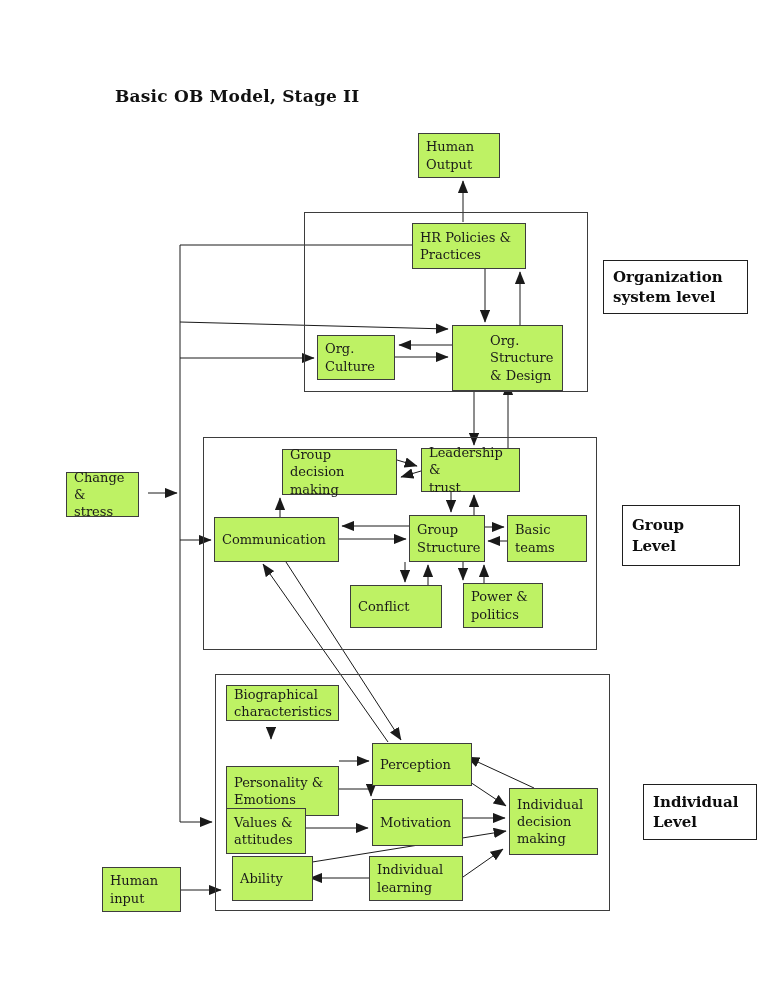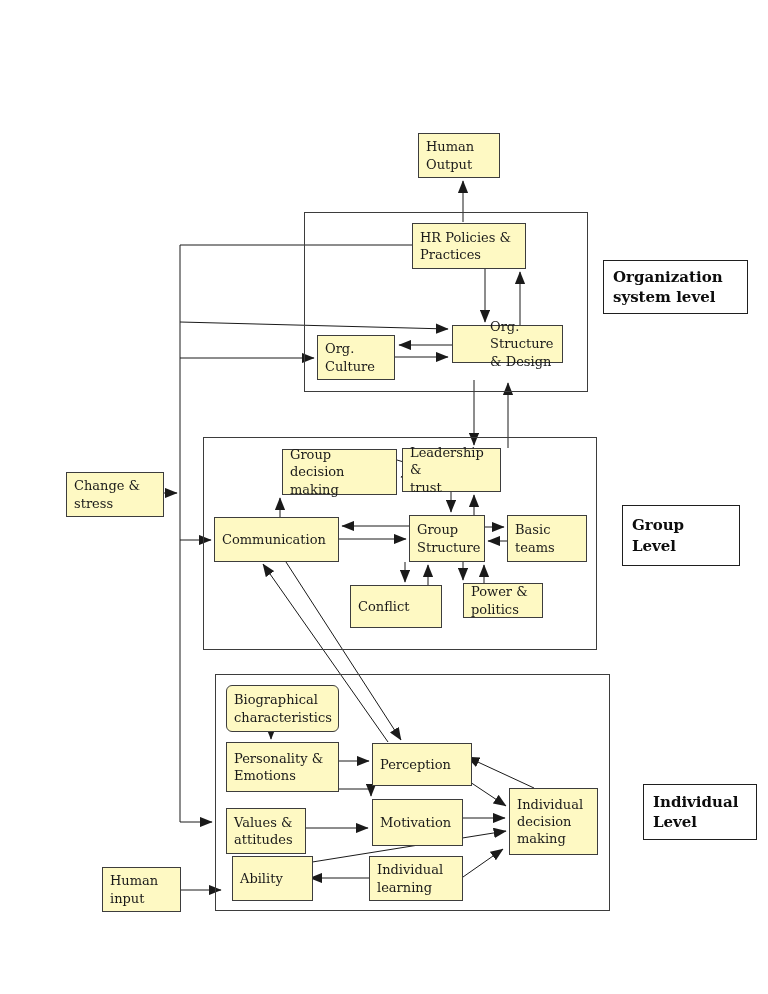--- a/index.html
+++ b/index.html
@@ -2,32 +2,33 @@
 <html><head>
 <meta charset="utf-8">
 <style>
   html,body{margin:0;padding:0;background:#ffffff;}
   .canvas{position:relative;width:768px;height:994px;background:#ffffff;
           font-family:"DejaVu Serif",serif;color:#111111;overflow:hidden;}
   .title{position:absolute;left:115px;top:86px;margin:0;font-size:17px;font-weight:bold;
          letter-spacing:.2px;color:#111111;}
   svg.edge-layer{position:absolute;left:0;top:0;}
   .container-box{position:absolute;border:1px solid #3d3d3d;background:transparent;box-sizing:border-box;}
-  .node{position:absolute;border:1px solid #3d3d3d;background:#fef9c3;box-sizing:border-box;
+  .node{position:absolute;border:1px solid #3d3d3d;background:#bef264;box-sizing:border-box;
         display:flex;align-items:center;padding:2px 7px;}
   .node span{font-size:13px;line-height:1.32;white-space:pre-line;color:#1a1a1a;}
   .level-label{position:absolute;border:1px solid #1f1f1f;background:#ffffff;box-sizing:border-box;
         display:flex;align-items:center;padding:12px 9px;}
   .level-label span{font-size:15px;font-weight:bold;line-height:1.35;white-space:pre-line;color:#0d0d0d;}
   path.edge{stroke:#1a1a1a;stroke-width:1;fill:none;}
 </style>
 </head>
 <body>
 
 <div class="canvas">
+  <h1 class="title">Basic OB Model, Stage II</h1>
 
   <svg class="edge-layer" id="edge-layer" width="768" height="994" viewBox="0 0 768 994">
     <defs>
       <marker id="arrowhead" viewBox="0 0 10 8" refX="9.5" refY="4" markerWidth="13" markerHeight="10.4" orient="auto">
         <path d="M0,0 L10,4 L0,8 Z" fill="#1a1a1a"></path>
       </marker>
     </defs>
     <g id="edge-group">
         <path d="M463,222 L463,181" class="edge" marker-end="url(#arrowhead)"></path>
         <path d="M180,245 L425,245" class="edge" marker-end="url(#arrowhead)"></path>
@@ -82,59 +83,59 @@
 Output</span>
       </div>
       <div class="node" style="left: 412px; top: 223px; width: 114px; height: 46px;">
         <span>HR Policies &amp;
 Practices</span>
       </div>
       <div class="node" style="left: 317px; top: 335px; width: 78px; height: 45px;">
         <span>Org.
 Culture</span>
       </div>
-      <div class="node" style="left: 452px; top: 325px; width: 111px; height: 38px; padding-left: 37px;">
+      <div class="node" style="left: 452px; top: 325px; width: 111px; height: 66px; padding-left: 37px;">
         <span>Org. Structure
 &amp; Design</span>
       </div>
       <div class="node" style="left: 282px; top: 449px; width: 115px; height: 46px; align-items: center;">
         <span>Group decision
 making</span>
       </div>
-      <div class="node" style="left: 402px; top: 448px; width: 99px; height: 44px;">
+      <div class="node" style="left: 421px; top: 448px; width: 99px; height: 44px;">
         <span>Leadership &amp;
 trust</span>
       </div>
       <div class="node" style="left: 214px; top: 517px; width: 125px; height: 45px;">
         <span>Communication</span>
       </div>
       <div class="node" style="left: 409px; top: 515px; width: 76px; height: 47px;">
         <span>Group
 Structure</span>
       </div>
       <div class="node" style="left: 507px; top: 515px; width: 80px; height: 47px;">
         <span>Basic
 teams</span>
       </div>
       <div class="node" style="left: 350px; top: 585px; width: 92px; height: 43px;">
         <span>Conflict</span>
       </div>
-      <div class="node" style="left: 463px; top: 583px; width: 80px; height: 35px;">
+      <div class="node" style="left: 463px; top: 583px; width: 80px; height: 45px;">
         <span>Power &amp;
 politics</span>
       </div>
-      <div class="node" style="left: 66px; top: 472px; width: 98px; height: 45px;">
+      <div class="node" style="left: 66px; top: 472px; width: 73px; height: 45px;">
         <span>Change &amp;
 stress</span>
       </div>
-      <div class="node" style="left: 226px; top: 685px; width: 113px; height: 47px; border-radius: 6px;">
+      <div class="node" style="left: 226px; top: 685px; width: 113px; height: 36px;">
         <span>Biographical
 characteristics</span>
       </div>
-      <div class="node" style="left: 226px; top: 742px; width: 113px; height: 50px;">
+      <div class="node" style="left: 226px; top: 766px; width: 113px; height: 50px;">
         <span>Personality &amp;
 Emotions</span>
       </div>
       <div class="node" style="left: 226px; top: 800px; width: 80px; height: 46px; margin-top: 8px;">
         <span>Values &amp;
 attitudes</span>
       </div>
       <div class="node" style="left: 225px; top: 856px; width: 81px; height: 45px; margin-left: 7px;">
         <span>Ability</span>
       </div>

